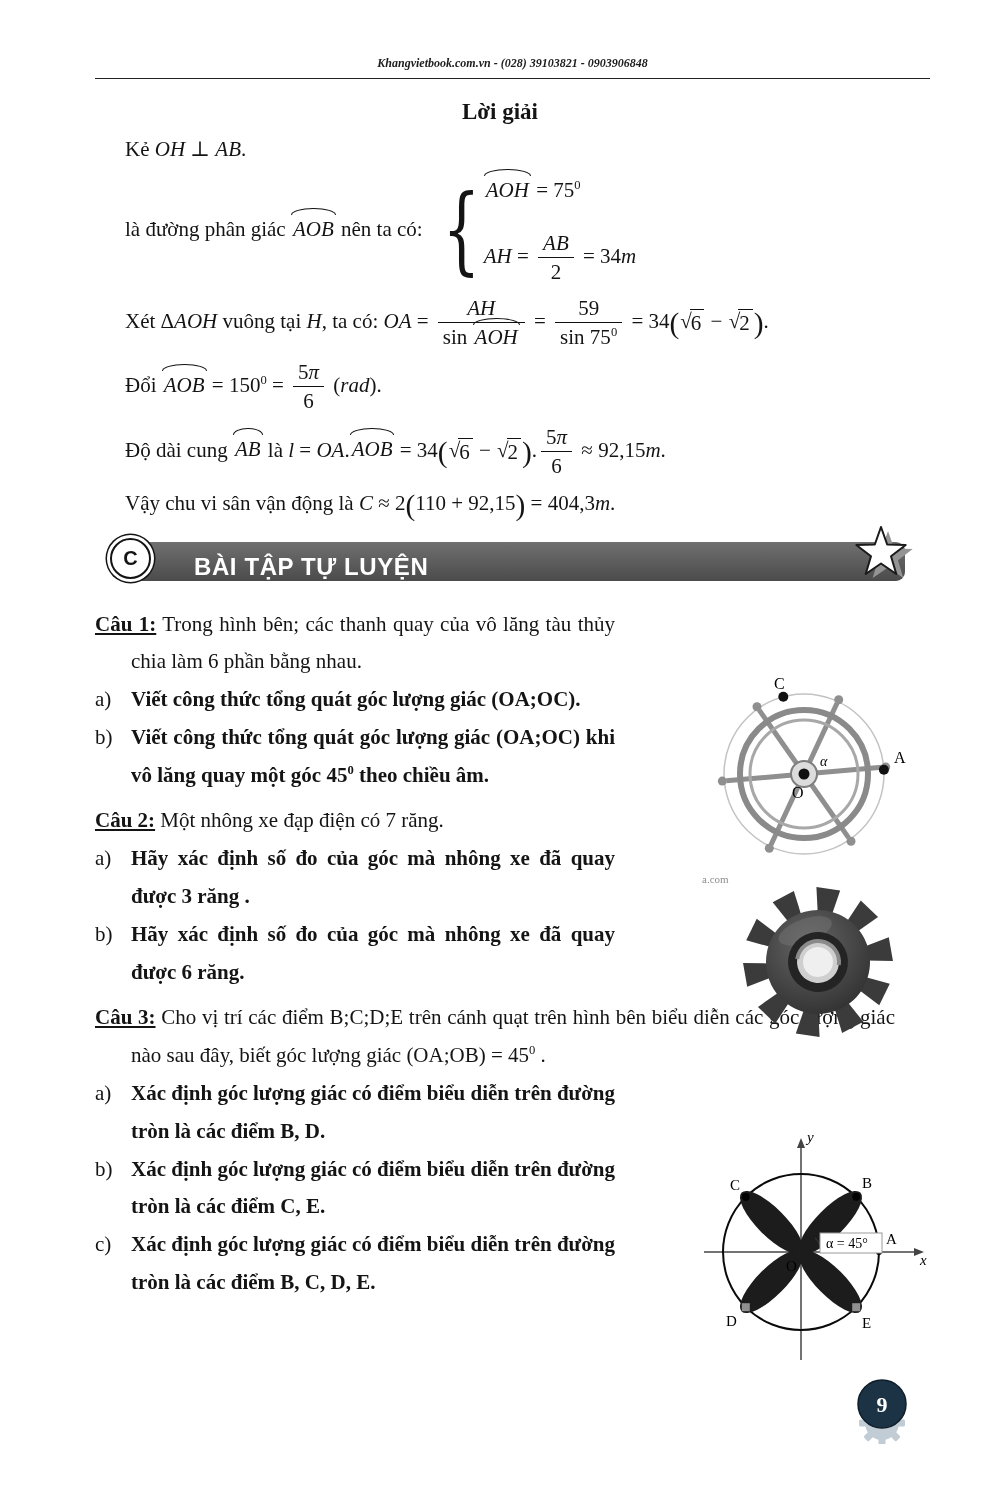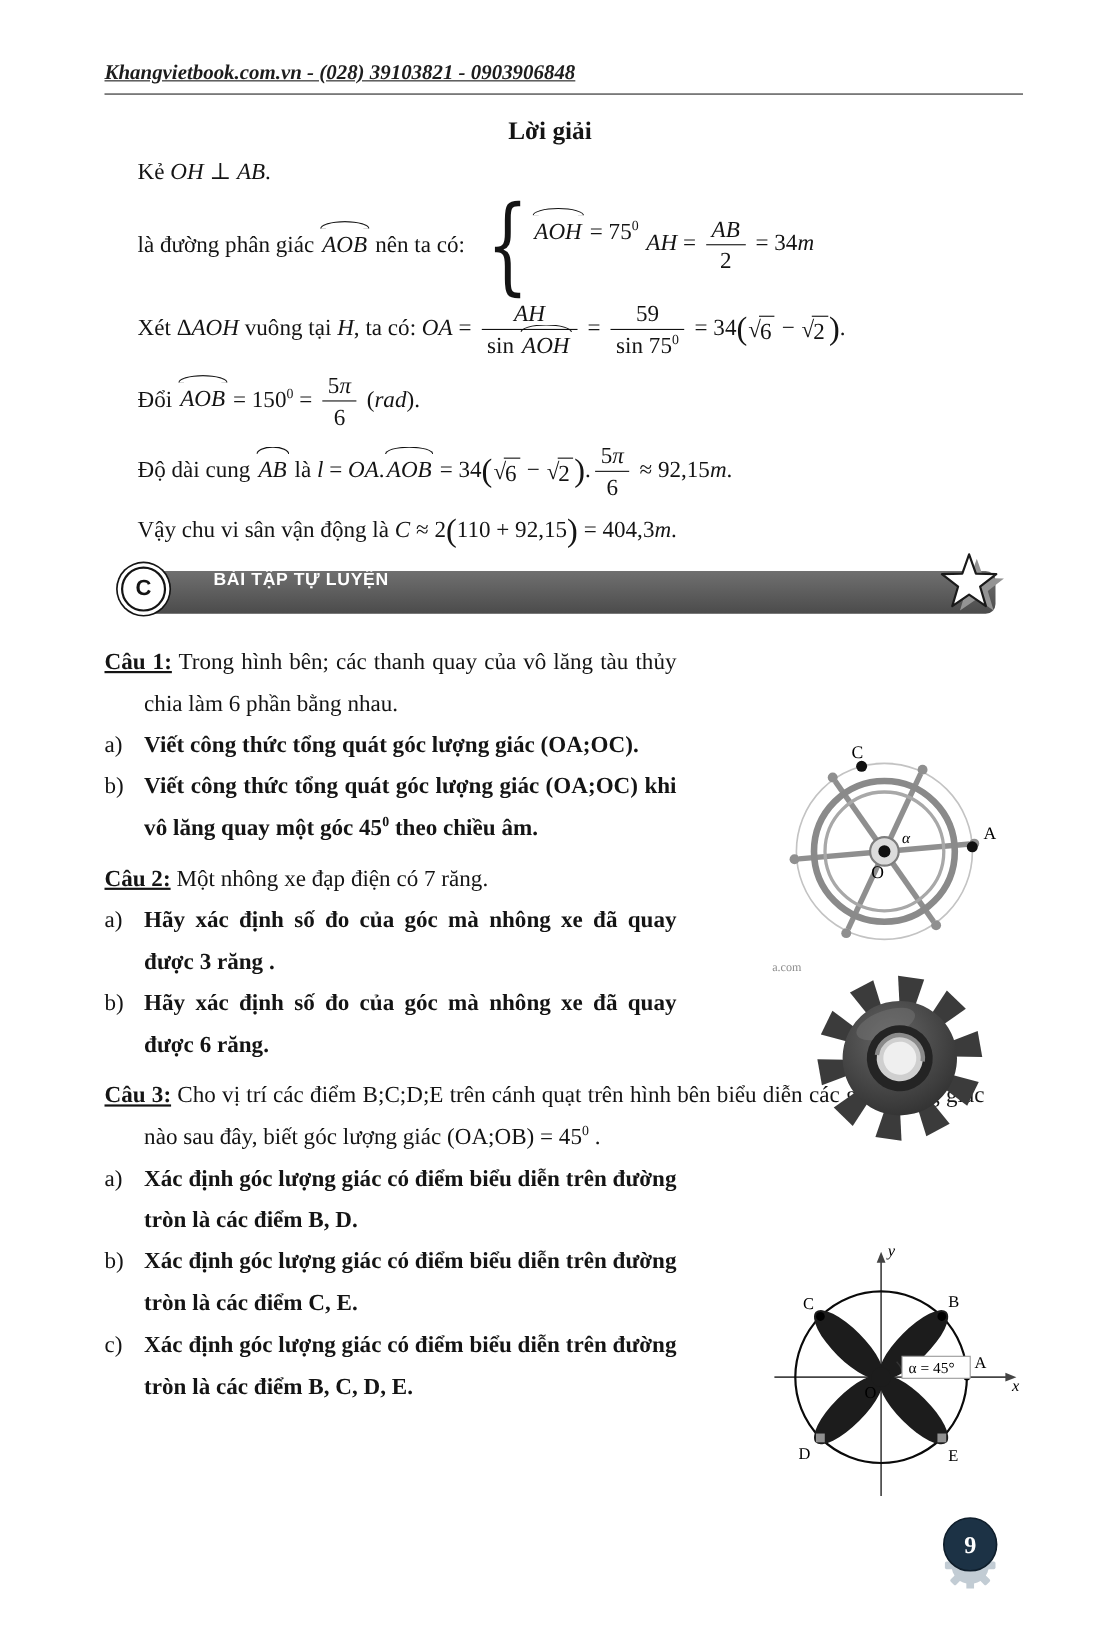--- a/index.html
+++ b/index.html
@@ -7,22 +7,22 @@
   .page {
     position:relative; width:1000px; height:1500px; margin:0 auto;
     background:#fff; overflow:hidden;
     font-family:"Liberation Serif","DejaVu Serif",serif;
     font-size:21px; color:#141414;
     padding-top:56px;
   }
   
   .header {
     margin:0 70px 0 95px; border-bottom:1.6px solid #222;
-    padding-bottom:7px; text-align:left;
-    font-style:italic; font-weight:bold; font-size:19px; color:#1d1d1d;text-decoration:underline;
+    padding-bottom:7px; text-align:center;
+    font-style:italic; font-weight:bold; font-size:12px; color:#1d1d1d;
   }
   
   .title { text-align:center; font-weight:bold; font-size:23px; margin:20px 12px 4px; }
   
   .solution { margin:0 70px 0 125px; }
   .sline { margin:9px 0; line-height:1.5; }
   .mi { font-style:italic; }
   sup.msup { font-size:60%; vertical-align:super; line-height:0; }
   .frac { display:inline-flex; flex-direction:column; text-align:center;
           vertical-align:middle; margin:0 4px; line-height:1.25; }
@@ -34,29 +34,29 @@
     border-radius:50% 50% 0 0 / 100% 100% 0 0; }
   .sqrt { display:inline-flex; align-items:flex-start; vertical-align:middle; margin:0 1px; }
   .sqrt .rad { line-height:1.15; }
   .sqrt .bdy { border-top:1.6px solid #111; padding:1px 3px 0 1px; margin-left:-2px; line-height:1.15; }
   .bp { font-size:140%; vertical-align:middle; line-height:0.9; }
   .sys-row { display:flex; align-items:center; gap:8px; margin:4px 0; }
   .system { display:inline-flex; align-items:center; }
   .brace { font-size:96px; font-weight:400; line-height:0.85;
            font-family:"DejaVu Serif",serif; transform:scaleX(.62); transform-origin:center;
            margin-right:-8px; }
-  .sys-col { display:flex; gap:7px; }
+  .sys-col { display:flex; flex-direction:column; gap:24px; }
   .sys-line { display:block; }
   
   .section { position:relative; margin:20px 95px 0 110px; height:42px; }
   .banner-bar { position:absolute; left:20px; right:0; top:2px; bottom:1px;
     background:linear-gradient(#707070,#4b4b4b); border-radius:9px;
-    display:flex; align-items:flex-start; padding-left:64px;
+    display:flex; align-items:flex-end; padding-left:64px;
     color:#fff; font-family:"Liberation Sans",sans-serif; font-weight:bold;
-    font-size:16px; letter-spacing:.6px; }
+    font-size:24px; letter-spacing:.6px; }
   .badge { position:absolute; left:0; top:-2px; width:41px; height:41px; z-index:2;
     background:#fff; border:2.5px solid #141414; border-radius:50%;
     box-shadow:0 0 0 3px #fff, 0 0 0 4.5px #141414;
     display:flex; align-items:center; justify-content:center;
     font-family:"Liberation Sans",sans-serif; font-weight:bold; font-size:20px; }
   .banner-star { position:absolute; right:-12px; top:-17px; z-index:2; }
   
   .exercises { margin:24px 70px 0 95px; }
   .exercise { margin:0 0 8px 0; }
   .ex-intro { margin:0; padding-left:36px; text-indent:-36px;

